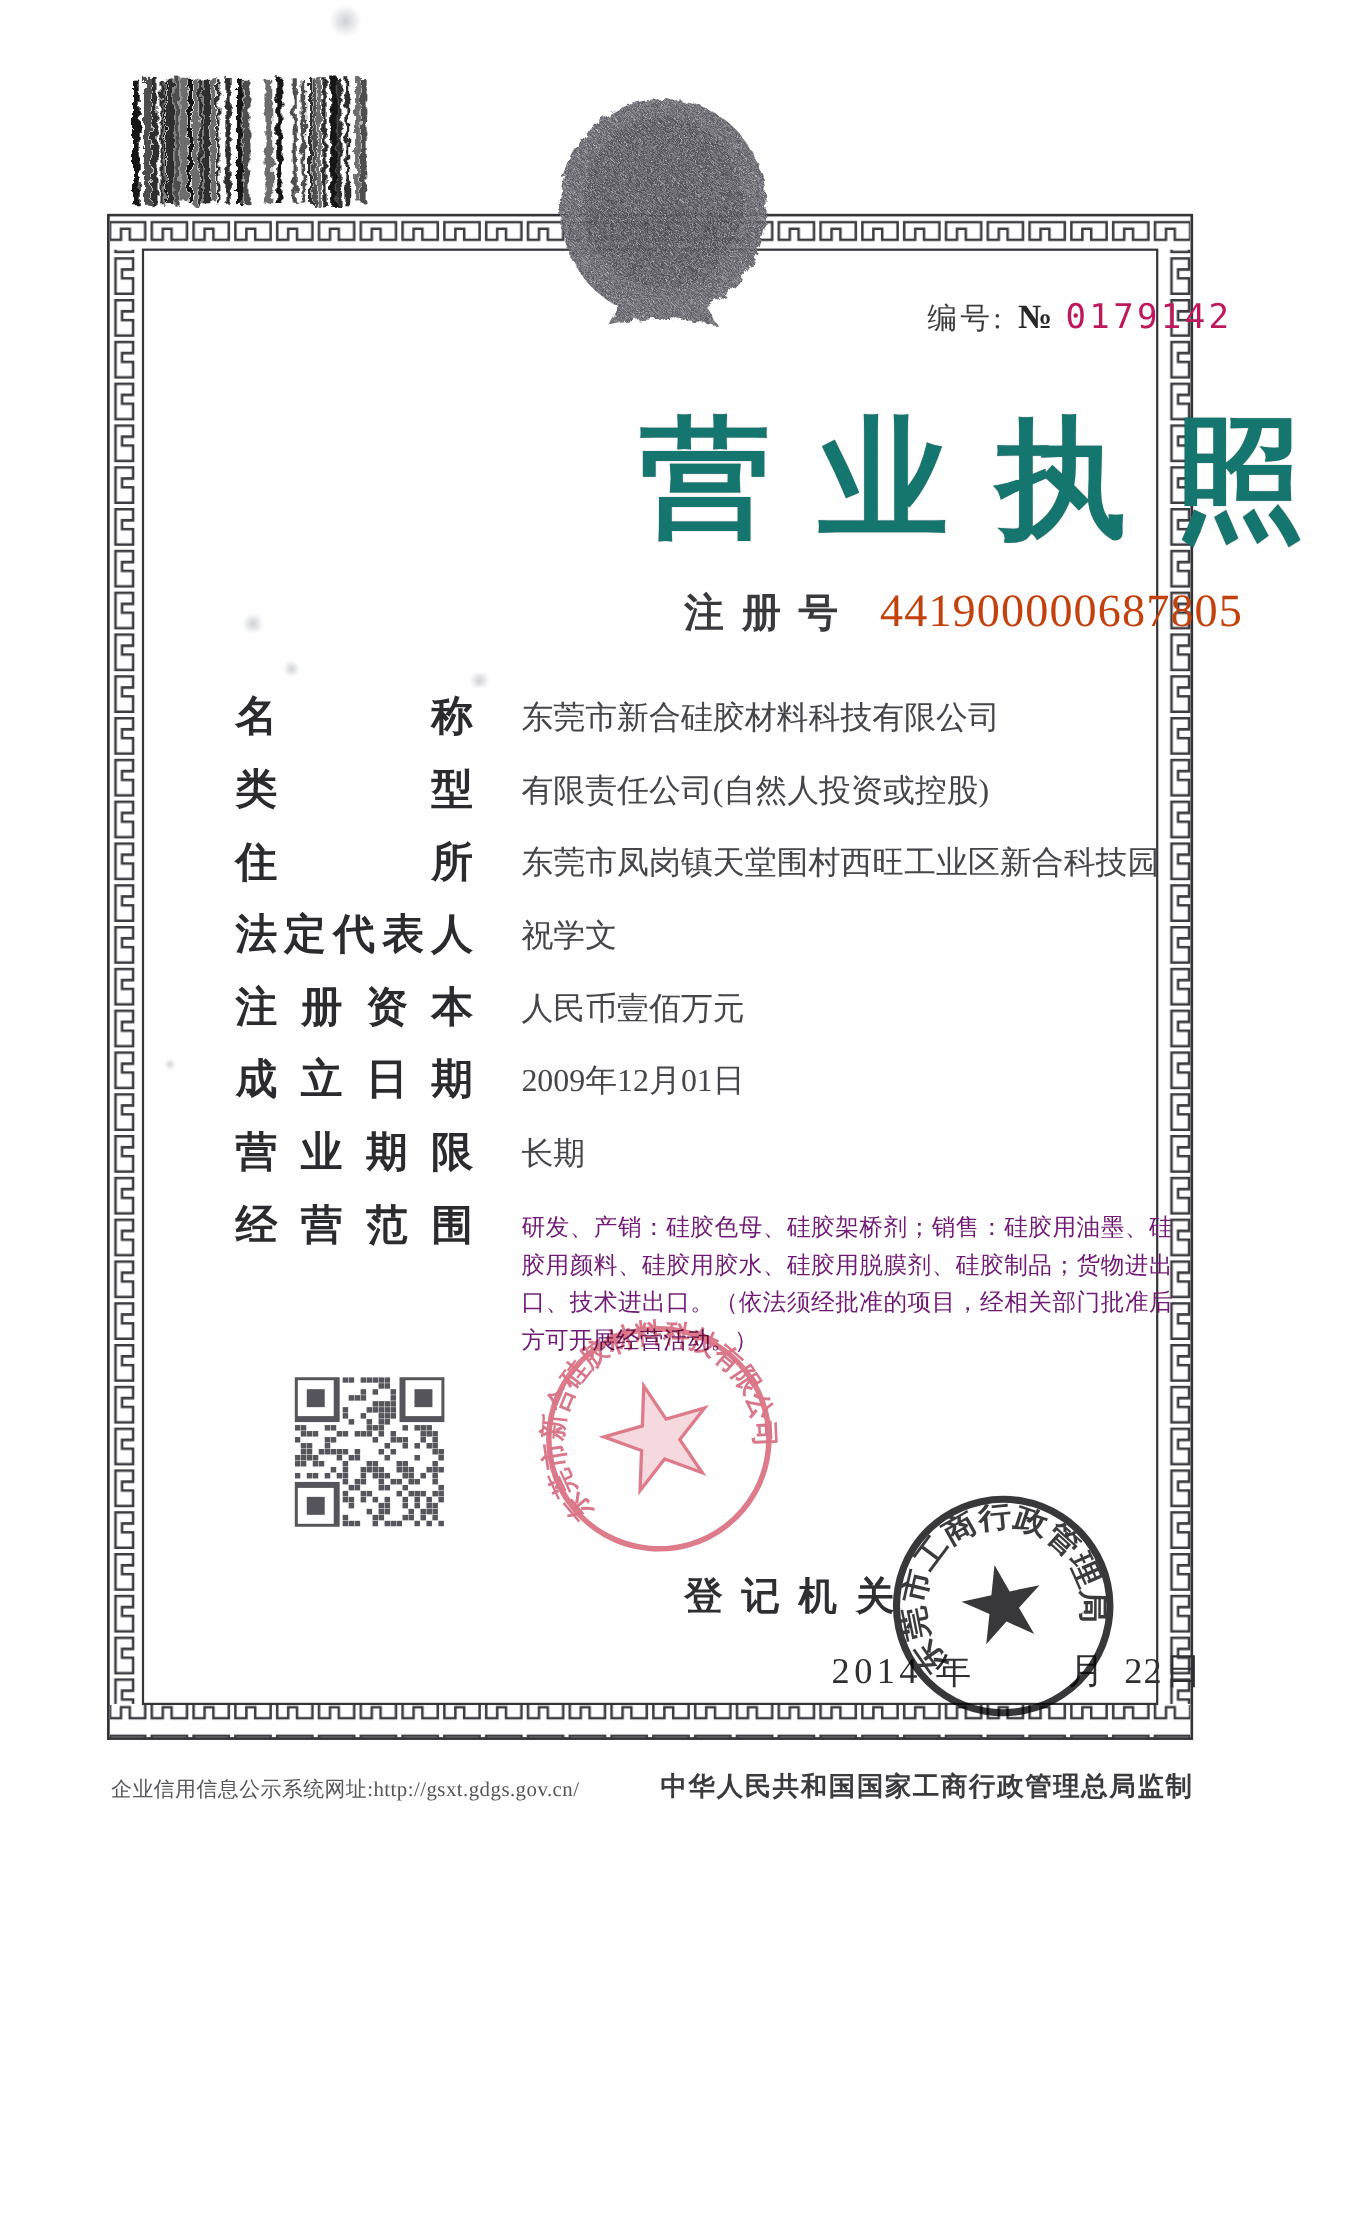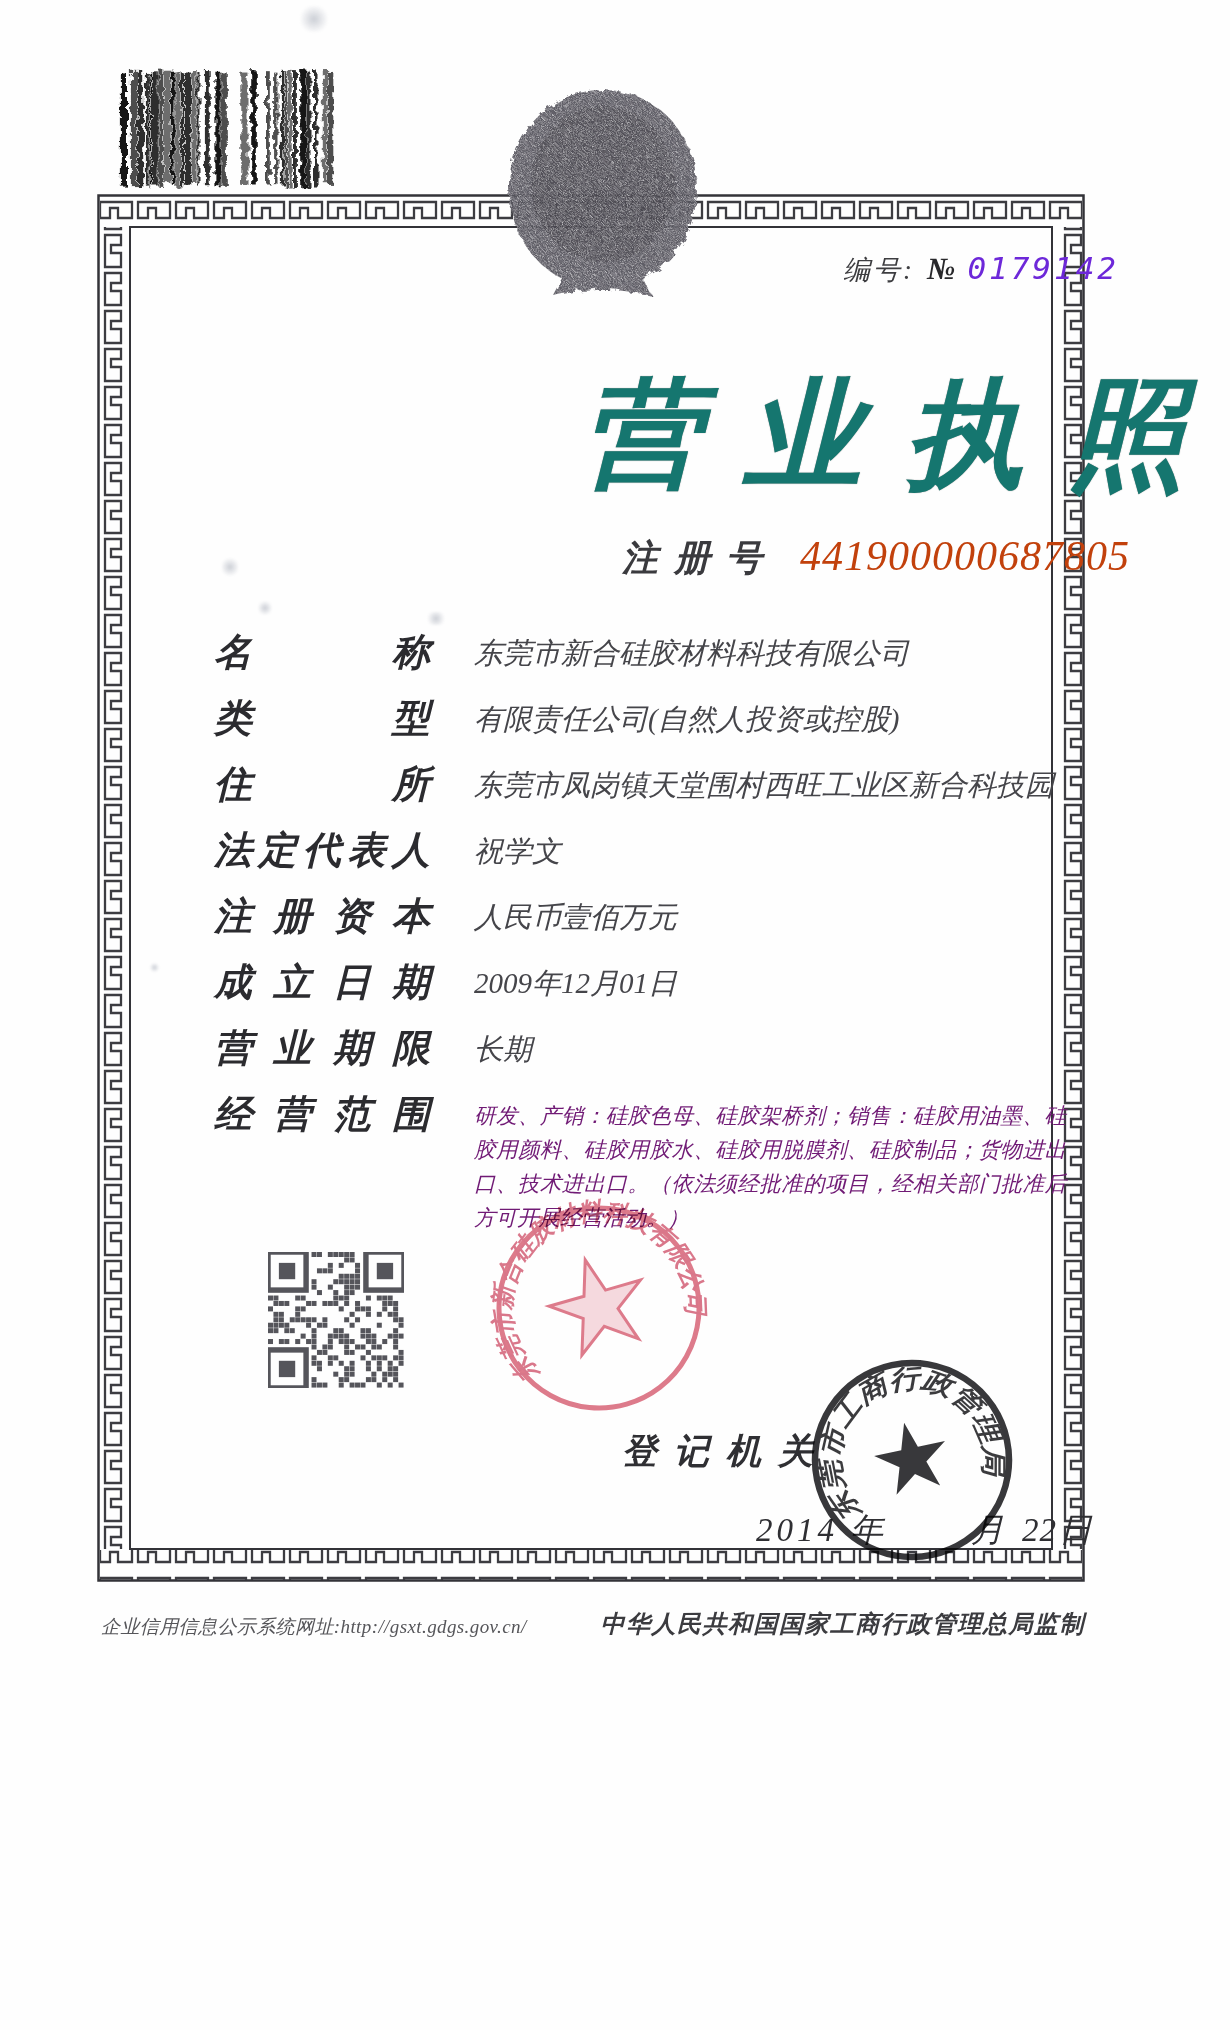--- a/index.html
+++ b/index.html
@@ -1,26 +1,26 @@
 <!DOCTYPE html>
 <html><head>
 <meta charset="utf-8">
 <style>
   html,body{margin:0;padding:0;background:#ffffff;}
   #page{
     position:relative;width:1230px;height:2030px;background:#fefefe;overflow:hidden;
-    font-family:"Liberation Serif","DejaVu Serif",serif;color:#333;font-style:italic;
+    font-family:"Liberation Serif","DejaVu Serif",serif;color:#333;
   }
   .abs{position:absolute;}
 
   
   #serial{left:843px;top:250px;display:flex;align-items:baseline;gap:12px;}
   #serial .s-label{font-size:27px;color:#3d3d40;letter-spacing:3px;}
   #serial .s-symbol{font-size:31px;font-weight:bold;color:#28282b;}
-  #serial .s-number{font-size:31px;font-family:"DejaVu Sans Mono","Liberation Mono",monospace;color:#6d28d9;letter-spacing:3px;}
+  #serial .s-number{font-size:31px;font-family:"DejaVu Sans Mono","Liberation Mono",monospace;color:#be185d;letter-spacing:3px;margin-top:20px;}
 
   
   #title{
     left:0;right:0;top:356px;text-align:right;
     font-family:"Liberation Sans","DejaVu Sans",sans-serif;
     font-size:118px;font-weight:900;letter-spacing:44px;text-indent:44px;
     color:#0f766e;text-shadow:0 0 1px rgba(20,20,20,.55);
     filter:contrast(.95);
   }
 
@@ -38,21 +38,21 @@
     display:flex;justify-content:space-between;line-height:48px;
   }
   .field-value{margin-left:44px;font-size:29px;color:#45454a;line-height:44px;padding-top:3px;}
   .field-row.scope .field-value{
     font-size:21.5px;line-height:34px;width:592px;color:#701a75;padding-top:9px;
     text-align:justify;
   }
 
   
   #registrar{left:622px;top:1428px;font-size:35px;font-weight:600;letter-spacing:17px;color:#2f2f33;}
-  #dateline{left:756px;top:1497px;font-size:33px;color:#2f2f33;display:flex;align-items:baseline;margin-top:11px;}
+  #dateline{left:756px;top:1497px;font-size:33px;color:#2f2f33;display:flex;align-items:baseline;}
   #dateline .d-year{letter-spacing:4px;}
   #dateline .d-yu{margin-left:12px;}
   #dateline .d-mu{margin-left:88px;}
   #dateline .d-day{margin-left:18px;letter-spacing:1px;text-align:right;}
   #dateline .d-du{margin-left:2px;}
 
   
   #footer-left{left:101px;top:1614px;font-size:19px;color:#56565a;letter-spacing:.4px;}
   #footer-right{right:145px;top:1608px;font-size:24px;font-weight:700;color:#3b3b3f;letter-spacing:1.5px;}
 

